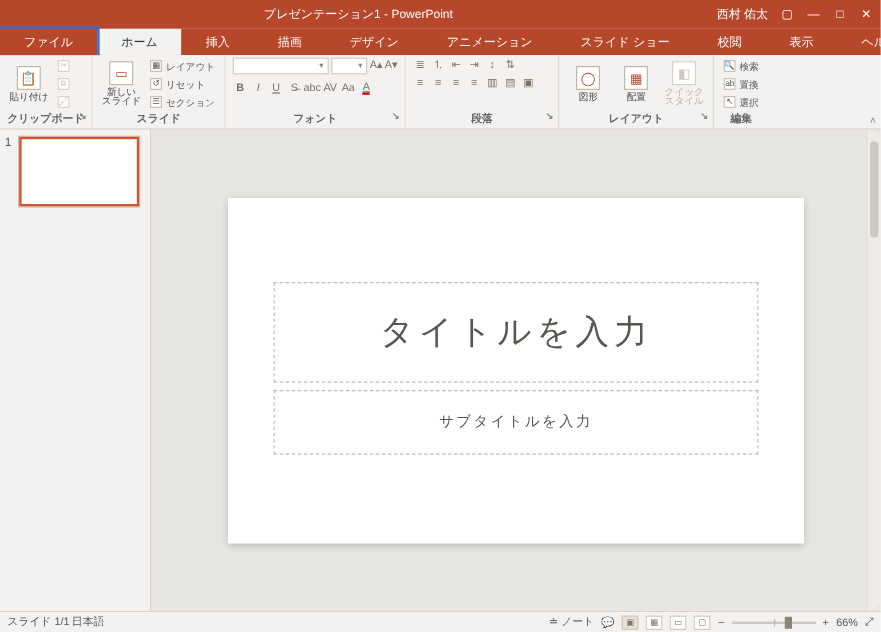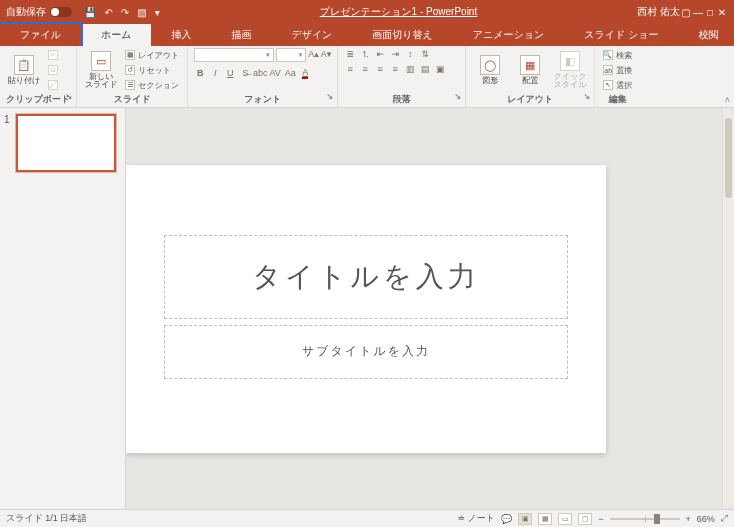--- a/index.html
+++ b/index.html
@@ -6,22 +6,22 @@
   body { width: 734px; height: 527px; overflow: hidden; background: #fff; }
 
   
   .titlebar { height: 24px; background: #b7472a; color: #fff; display: flex; align-items: center; font-size: 10px; }
   .tb-left { display: flex; align-items: center; gap: 6px; padding-left: 6px; }
   .tb-autosave { display: flex; align-items: center; gap: 4px; }
   .tb-toggle { width: 22px; height: 10px; border-radius: 5px; background: #8a3520; position: relative; }
   .tb-toggle::after { content: ""; position: absolute; width: 8px; height: 8px; border-radius: 50%; background: #fff; top: 1px; left: 1px; }
   .tb-qat { display: flex; gap: 8px; margin-left: 6px; align-items: center; }
   .tb-qat span { opacity: .9; }
-  .tb-center { flex: 1; text-align: center; text-decoration: underline; }
-  .tb-right { display: flex; align-items: center; padding-right: 6px; }
+  .tb-center { flex: 1; text-align: center; }
+  .tb-right { display: flex; align-items: center; gap: 10px; padding-right: 6px; }
   .tb-winbtn { width: 12px; text-align: center; }
 
   
   .tabsrow { height: 22px; background: #b7472a; color: #fff; display: flex; align-items: stretch; font-size: 10px; }
   .tab { padding: 0 20px; display: flex; align-items: center; cursor: pointer; white-space: nowrap; }
   .tab.file { position: relative; }
   .tab.file::after { content: ""; position: absolute; left: -2px; top: -2px; right: -2px; bottom: -2px; border: 2px solid #2f6bd6; pointer-events: none; }
   .tab.active { background: #f3f2f1; color: #333; }
   .tell-me { display: flex; align-items: center; gap: 4px; opacity: .95; }
   .tell-me .bulb { color: #ffe08a; }
@@ -47,21 +47,21 @@
   .btnrow { display: flex; gap: 3px; align-items: center; }
   .tbico { width: 12px; height: 12px; display: inline-flex; align-items: center; justify-content: center; font-size: 9px; color: #7a7367; }
 
   .ribbon-collapse { position: absolute; right: 4px; bottom: 2px; font-size: 9px; color: #888; }
 
   
   .workarea { display: flex; height: calc(527px - 24px - 22px - 62px - 18px); background: #e8e6e3; }
   .thumbpanel { width: 126px; background: #f3f2f1; border-right: 1px solid #d6d3d0; padding: 6px 4px; display: flex; gap: 4px; }
   .thumbnum { font-size: 10px; color: #555; width: 8px; }
   .thumb { width: 100px; height: 58px; background: #fff; border: 2px solid #d35230; box-shadow: 0 0 0 1px #c9c1b4; }
-  .canvas-outer { flex: 1; display: flex; align-items: center; justify-content: flex-start; overflow: auto; position: relative; border-radius: 11px; }
+  .canvas-outer { flex: 1; display: flex; align-items: center; justify-content: center; overflow: auto; position: relative; border-radius: 11px; }
   .vscroll { position: absolute; right: 0; top: 0; bottom: 0; width: 12px; background: #efece8; border-left: 1px solid #e0dcd6; }
   .vscroll .thumbbar { position: absolute; left: 2px; right: 2px; top: 10px; height: 80px; background: #cfc9bf; border-radius: 3px; }
 
   .slide { width: 480px; height: 288px; background: #fff; box-shadow: 0 2px 6px rgba(0,0,0,.18); position: relative; }
   .ph { position: absolute; border: 1px dashed #c2beb7; display: flex; align-items: center; justify-content: center; color: #595551; }
   .ph-title { left: 38px; right: 38px; top: 70px; height: 84px; font-size: 28px; letter-spacing: 4px; }
   .ph-sub { left: 38px; right: 38px; top: 160px; height: 54px; font-size: 12px; letter-spacing: 2px; }
 
   
   .statusbar { height: 18px; background: #f3f2f1; border-top: 1px solid #d6d3d0; display: flex; align-items: center; font-size: 9px; color: #555; padding: 0 6px; gap: 2px; }
@@ -69,33 +69,20 @@
   .viewbtn { width: 14px; height: 12px; border: 1px solid #cfc9bf; background: #fff; display: inline-flex; align-items: center; justify-content: center; font-size: 7px; color: #7a7367; }
   .viewbtn.active { background: #e8e1d3; }
   .zoomslider { width: 70px; height: 2px; background: #cfc9bf; position: relative; }
   .zoomslider .knob { position: absolute; width: 6px; height: 10px; background: #8a847a; top: -4px; left: 44px; }
   .zoomslider .mid { position: absolute; width: 1px; height: 6px; background: #bbb; top: -2px; left: 35px; }
 </style>
 </head>
 <body>
 
 <div class="titlebar">
-  <div class="tb-left">
-    <div class="tb-autosave">
-      <span>自動保存</span>
-      <span class="tb-toggle"></span>
-    </div>
-    <div class="tb-qat">
-      <span>💾</span>
-      <span>↶</span>
-      <span>↷</span>
-      <span>▧</span>
-      <span>▾</span>
-    </div>
-  </div>
   <div class="tb-center">プレゼンテーション1 - PowerPoint</div>
   <div class="tb-right">
     <span>西村 佑太</span>
     <span class="tb-winbtn">▢</span>
     <span class="tb-winbtn">—</span>
     <span class="tb-winbtn">□</span>
     <span class="tb-winbtn">✕</span>
   </div>
 </div>
 
@@ -107,23 +94,20 @@
       <span>ホーム</span>
     </div>
   <div class="tab">
       <span>挿入</span>
     </div>
   <div class="tab">
       <span>描画</span>
     </div>
   <div class="tab">
       <span>デザイン</span>
-    </div>
-  <div class="tab">
-      <span>画面切り替え</span>
     </div>
   <div class="tab">
       <span>アニメーション</span>
     </div>
   <div class="tab">
       <span>スライド ショー</span>
     </div>
   <div class="tab">
       <span>校閲</span>
     </div>

